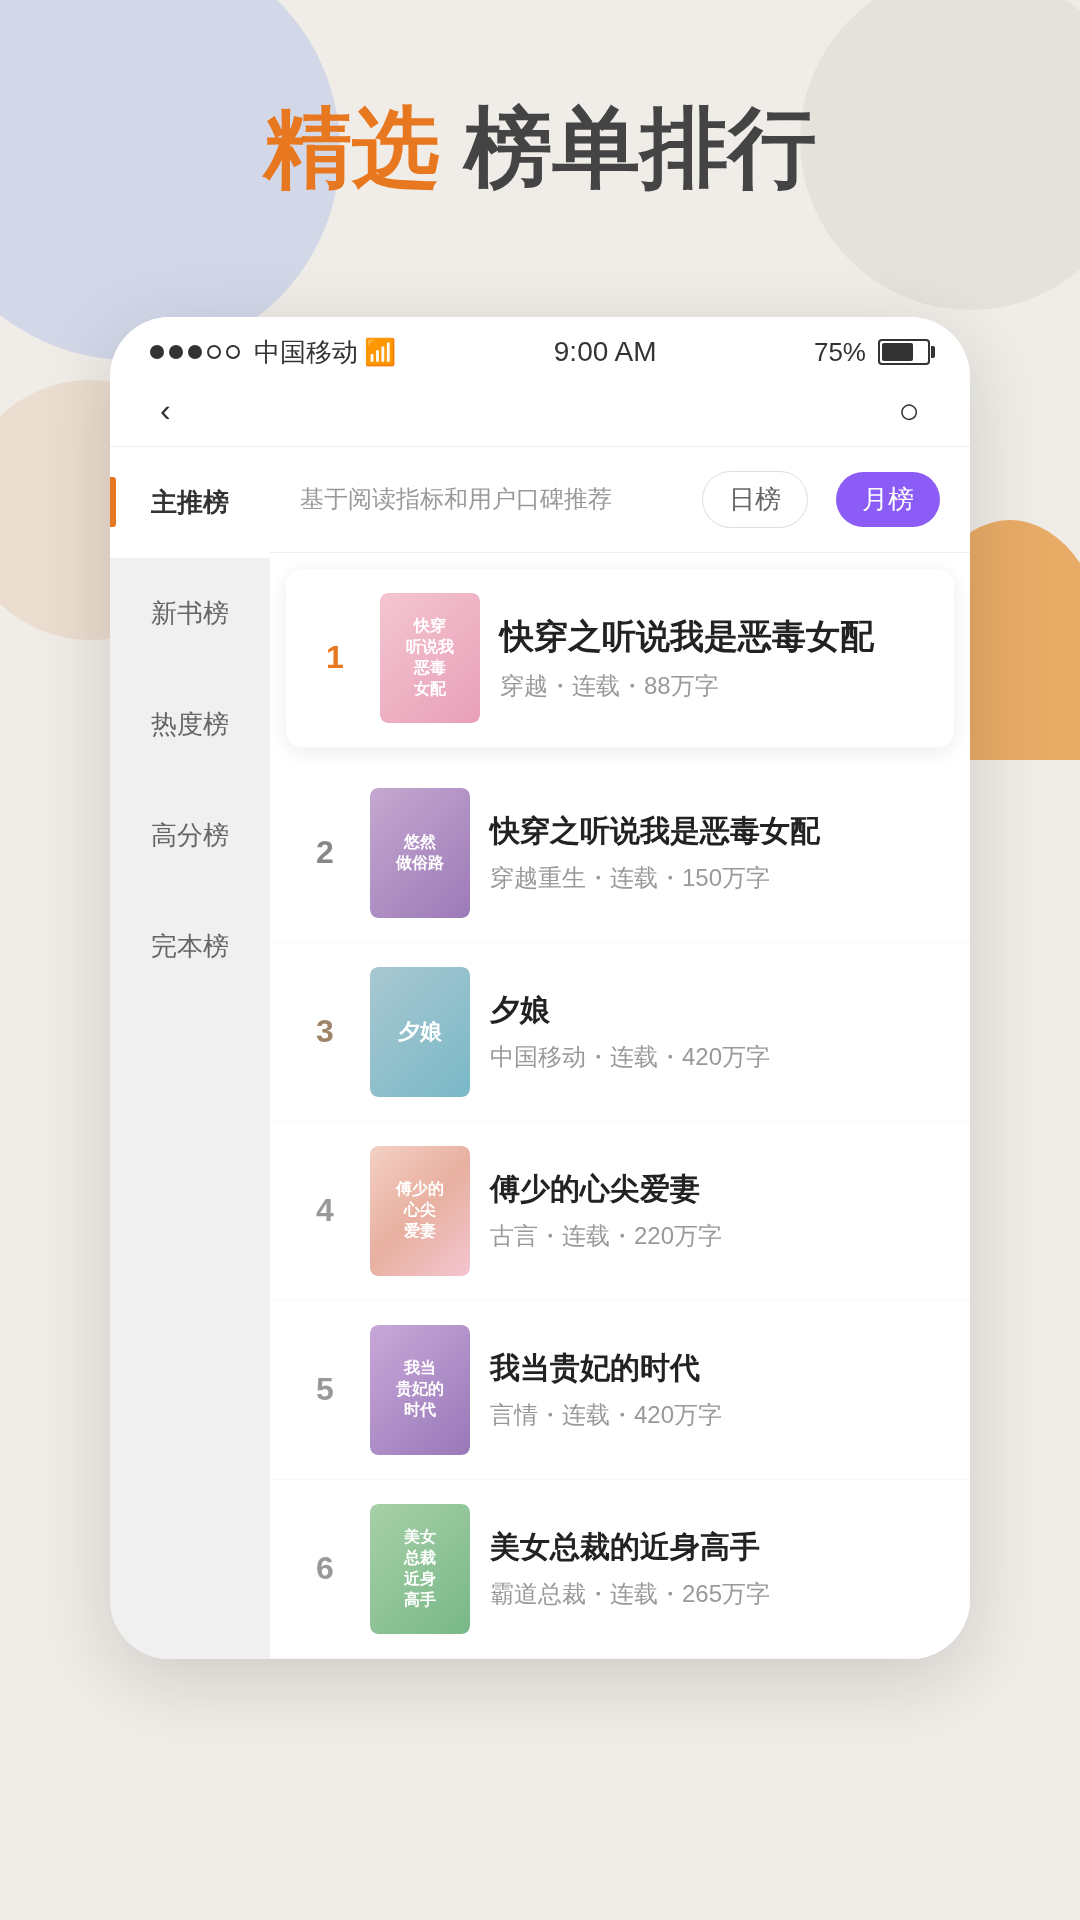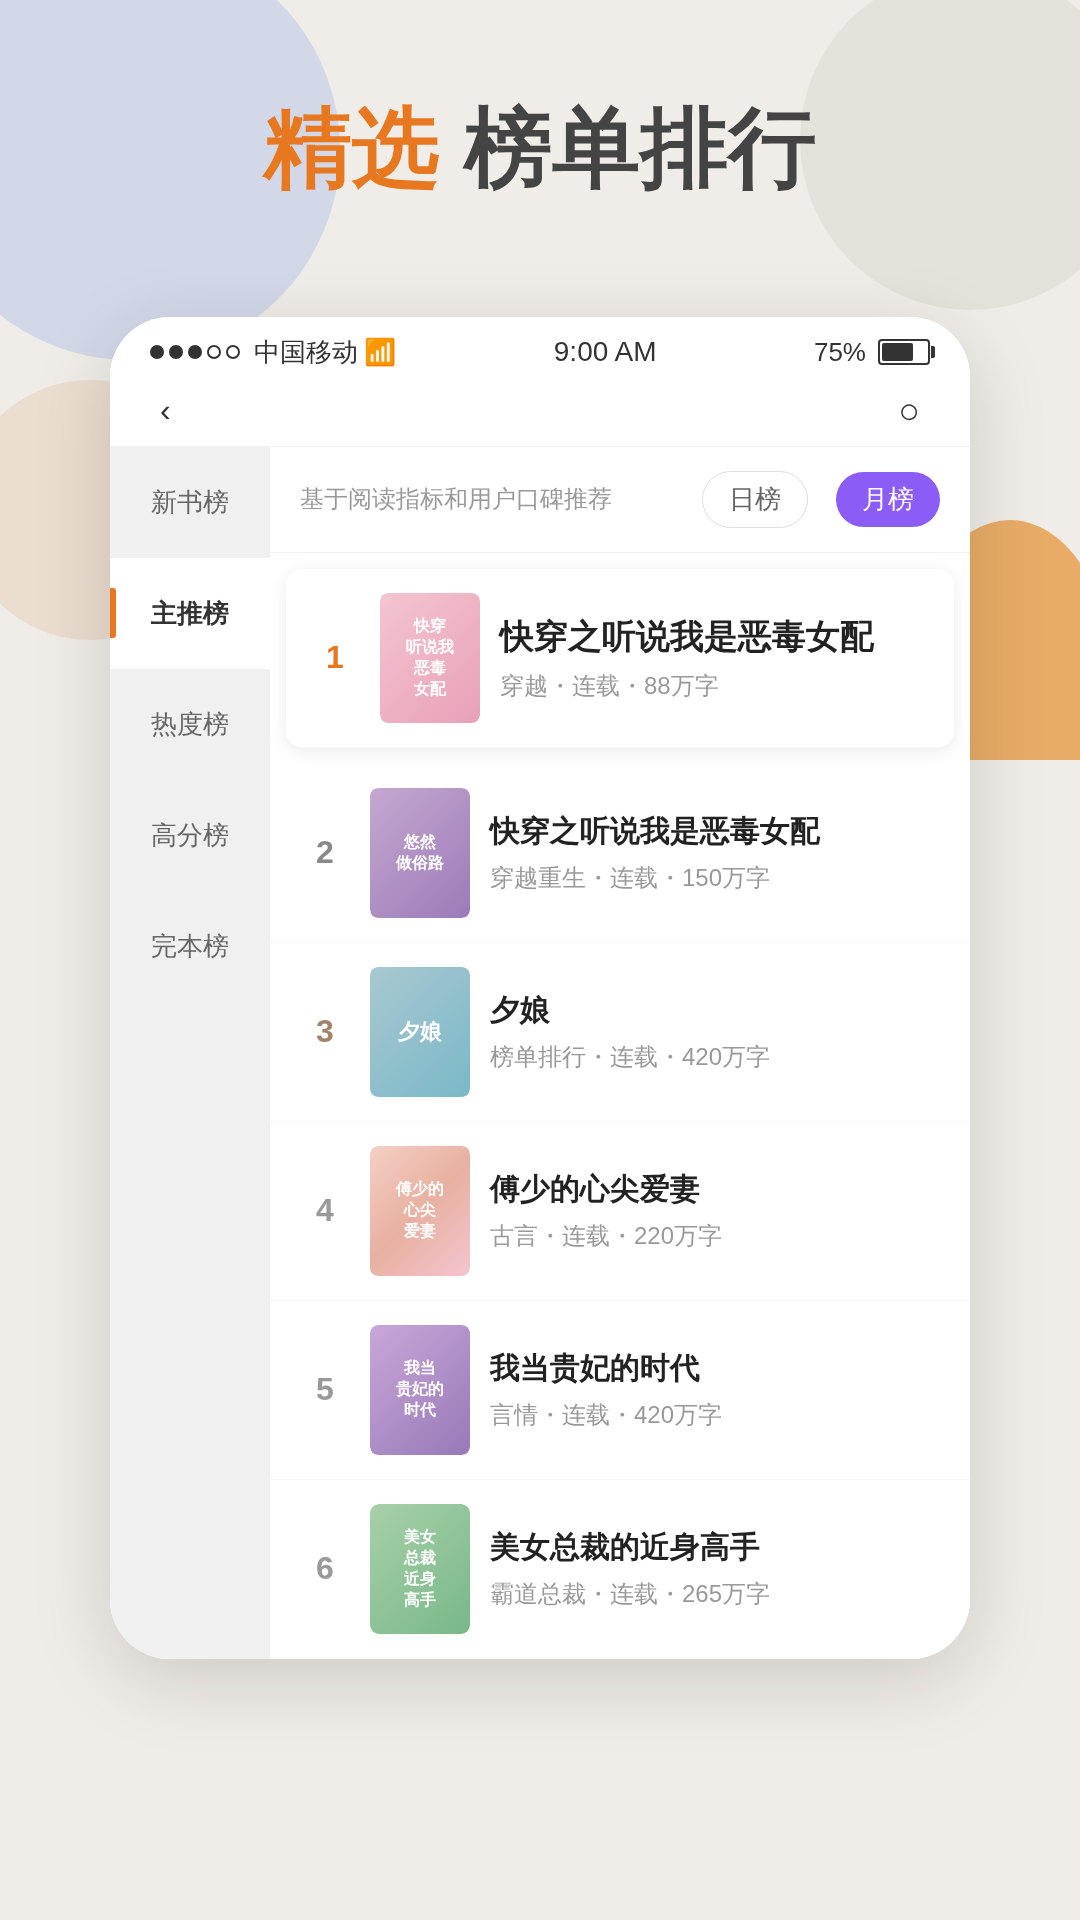--- a/index.html
+++ b/index.html
@@ -393,25 +393,25 @@
   </div>
 
   <div class="app-nav">
     <span class="nav-back-icon">‹</span>
     <span class="nav-search-icon">○</span>
   </div>
 
   <div class="content-area">
 
     <div class="sidebar">
+      <div class="sidebar-item active">
+        <span>主推榜</span>
+      </div>
       <div class="sidebar-item">
         <span>新书榜</span>
-      </div>
-      <div class="sidebar-item active">
-        <span>主推榜</span>
       </div>
       <div class="sidebar-item">
         <span>热度榜</span>
       </div>
       <div class="sidebar-item">
         <span>高分榜</span>
       </div>
       <div class="sidebar-item">
         <span>完本榜</span>
       </div>
@@ -461,21 +461,21 @@
 
         <div class="book-item">
           <div class="book-rank rank-3">3</div>
           <div class="book-cover">
             <div class="book-cover-placeholder cover-3" style="font-size:22px;">
               夕娘
             </div>
           </div>
           <div class="book-info">
             <div class="book-title">夕娘</div>
-            <div class="book-meta">榜单排行・连载・420万字</div>
+            <div class="book-meta">中国移动・连载・420万字</div>
           </div>
         </div>
 
         <div class="book-item">
           <div class="book-rank" style="color:#999;">4</div>
           <div class="book-cover">
             <div class="book-cover-placeholder cover-4" style="font-size:16px; padding:6px;">
               傅少的<br>心尖<br>爱妻
             </div>
           </div>
@@ -494,21 +494,21 @@
           </div>
           <div class="book-info">
             <div class="book-title">我当贵妃的时代</div>
             <div class="book-meta">言情・连载・420万字</div>
           </div>
         </div>
 
         <div class="book-item">
           <div class="book-rank" style="color:#999;">6</div>
           <div class="book-cover">
-            <div class="book-cover-placeholder cover-6" style="font-size:16px; padding:6px;border-radius:9px;">
+            <div class="book-cover-placeholder cover-6" style="font-size:16px; padding:6px;">
               美女<br>总裁<br>近身<br>高手
             </div>
           </div>
           <div class="book-info">
             <div class="book-title">美女总裁的近身高手</div>
             <div class="book-meta">霸道总裁・连载・265万字</div>
           </div>
         </div>
 
       </div>

